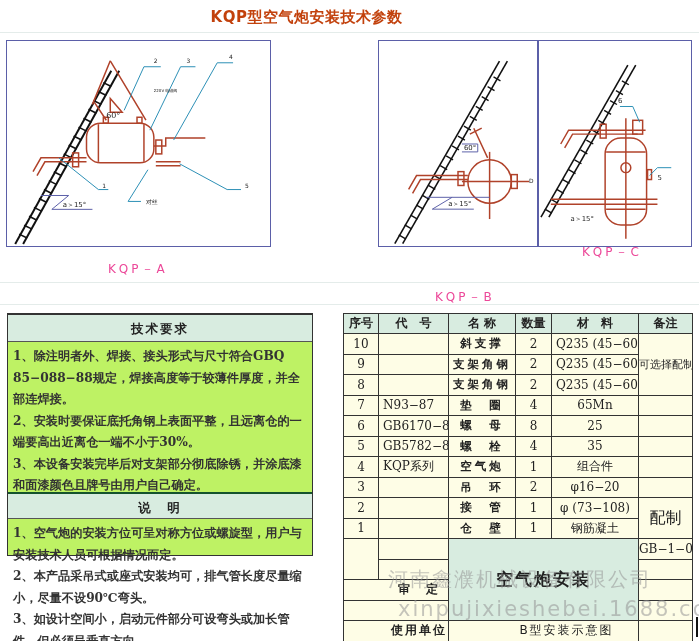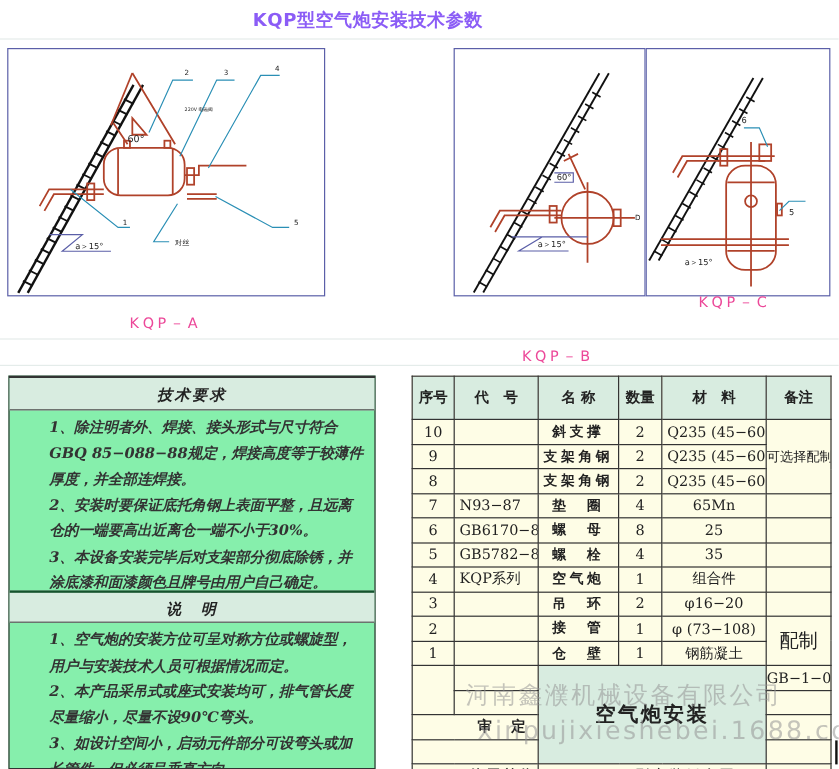--- a/index.html
+++ b/index.html
@@ -1,56 +1,56 @@
 <!DOCTYPE html>
 <html><head>
 <meta charset="utf-8">
 <style>
   * { box-sizing: border-box; margin: 0; padding: 0; }
   html, body { width: 699px; height: 641px; background: #ffffff; overflow: hidden; }
   body { position: relative; font-family: "DejaVu Serif", serif; color: #222; }
 
   .title {
     position: absolute; left: 0; top: 8px; width: 613px; text-align: center;
-    color: #8b5cf6; font-family: "DejaVu Sans", sans-serif; font-weight: bold;
+    color: #c2410c; font-family: "DejaVu Sans", sans-serif; font-weight: bold;
     font-size: 15px; letter-spacing: 0.5px;
   }
   .rule { position: absolute; left: 0; width: 699px; height: 1px; background: #e4ecea; }
 
   .panel { position: absolute; border: 1.5px solid #5b5fa8; background: #fff; }
   .panel svg { width: 100%; height: 100%; display: block; }
   .caption {
     position: absolute; font-family: "DejaVu Sans", sans-serif; font-size: 12px;
     letter-spacing: 3px; color: #ec4899;
   }
 
   
   .req-box {
-    position: absolute; left: 7px; top: 313px; width: 306px; height: 328px;
-    border: 1px solid #333; border-top: 2px solid #333; background: #86efac; font-style: italic;
+    position: absolute; left: 7px; top: 313px; width: 306px; height: 243px;
+    border: 1px solid #333; border-top: 2px solid #333; background: #bef264;
   }
   .box-head {
     background: #d8ece0; text-align: center; font-size: 12.5px; font-weight: bold;
     height: 27px; line-height: 27px; border-bottom: 1px solid #555; letter-spacing: 2px;
     font-family: "DejaVu Sans", sans-serif;
   }
   .box-head.second { border-top: 2px solid #14532d; }
-  .box-body { padding: 4px 8px 4px 33px; font-size: 12.2px; line-height: 21.5px; font-weight: bold; color: #333; }
+  .box-body { padding: 4px 8px 4px 5px; font-size: 12.2px; line-height: 21.5px; font-weight: bold; color: #333; }
   .box-body p { margin: 0; }
 
   
   table.parts {
     position: absolute; left: 343px; top: 313px; width: 349px; border-collapse: collapse;
     font-size: 12px; background: #fefde6; table-layout: fixed;
   }
   table.parts td, table.parts th {
     border: 1px solid #333; text-align: center; height: 20.5px; padding: 0; white-space: nowrap;
     overflow: hidden;
   }
-  table.parts th { background: #d8ece0; font-weight: bold; font-family: "DejaVu Sans", sans-serif; font-size: 12px; height: 36px; }
+  table.parts th { background: #d8ece0; font-weight: bold; font-family: "DejaVu Sans", sans-serif; font-size: 12px; height: 20px; }
   table.parts td.left { text-align: left; padding-left: 4px; }
   table.parts td.name { letter-spacing: 3px; font-weight: bold; font-family: "DejaVu Sans", sans-serif; font-size: 11.5px; }
   table.parts td.note { font-weight: normal; font-family: "DejaVu Sans", sans-serif; font-size: 11px; }
   table.parts td.big { background: #d8ece0; font-size: 17px; font-weight: bold; letter-spacing: 2px; font-family: "DejaVu Sans", sans-serif; }
   table.parts td.bold { font-weight: bold; font-family: "DejaVu Sans", sans-serif; letter-spacing: 2px; padding-left: 46px; }
 
   .watermark {
     position: absolute; color: rgba(150,150,150,0.55); font-family: "DejaVu Sans", sans-serif;
     font-size: 20px; letter-spacing: 2px; white-space: nowrap; pointer-events: none;
   }

